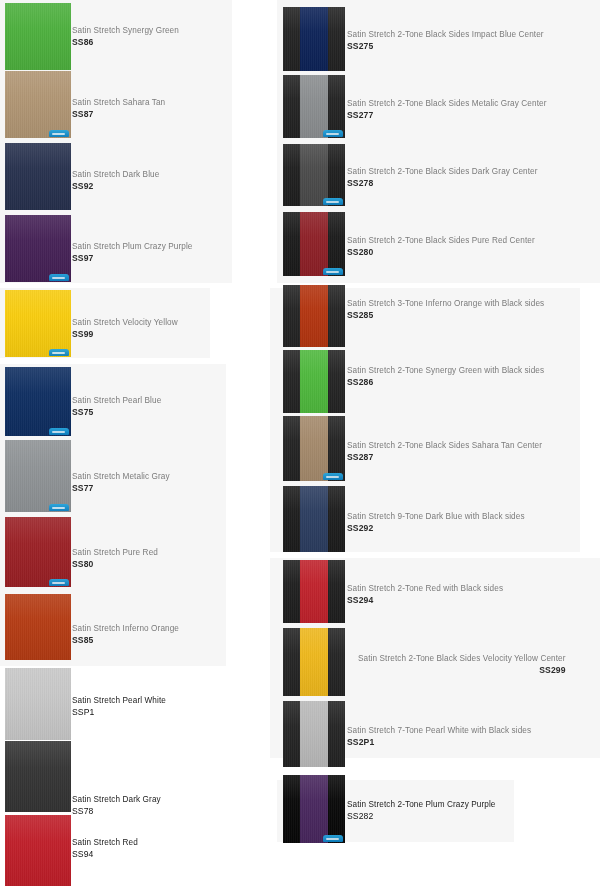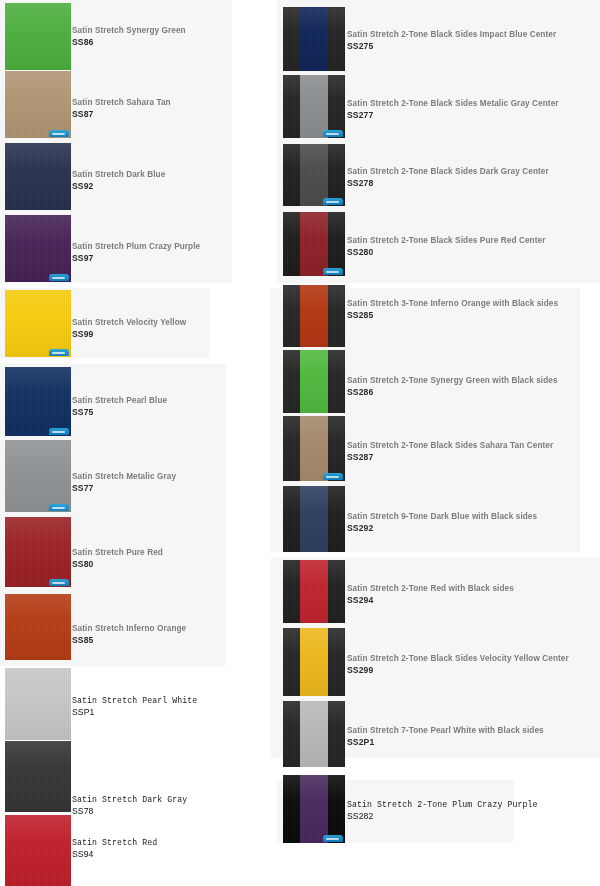--- a/index.html
+++ b/index.html
@@ -81,34 +81,32 @@
     position: absolute;
     z-index: 3;
     line-height: 1.18;
     white-space: nowrap;
   }
   .label .title {
     display: block;
     font-size: 8.2px;
     color: #7b7b7b;
     letter-spacing: .1px;
-    font-weight: bold;
   }
   .label .code {
     display: block;
     font-size: 8.6px;
     font-weight: bold;
     color: #2b2b2b;
     letter-spacing: .1px;
     margin-top: 1px;
   }
   .label.dark .title {
     color: #222222;
     font-weight: normal;
-    font-family: Liberation Mono, monospace;
   }
   .label.dark .code {
     color: #111111;
     font-weight: normal;
   }
 </style>
 </head>
 <body>
 
 <div id="root">
@@ -303,21 +301,21 @@
       <span class="title">Satin Stretch 3-Tone Inferno Orange with Black sides</span>
       <span class="code">SS285</span>
     </div>
     <div class="swatch-row" style="left: 283px; top: 350px; width: 62px; height: 63px;">
       <div class="swatch" style="width: 62px; height: 63px;">
         <div class="fill" style="background: rgb(35, 35, 35);"></div>
         <div class="stripe" style="left: 17px; right: 17px; background: rgb(78, 184, 60);"></div>
         <div class="sheen"></div>
       </div>
     </div>
-    <div class="label" style="left: 347px; top: 376px;">
+    <div class="label" style="left: 347px; top: 366px;">
       <span class="title">Satin Stretch 2-Tone Synergy Green with Black sides</span>
       <span class="code">SS286</span>
     </div>
     <div class="swatch-row" style="left: 283px; top: 416px; width: 62px; height: 65px;">
       <div class="swatch" style="width: 62px; height: 65px;">
         <div class="fill" style="background: rgb(34, 34, 34);"></div>
         <div class="stripe" style="left: 17px; right: 17px; background: rgb(164, 137, 107);"></div>
         <div class="sheen"></div>
         <div class="tag"></div>
       </div>
@@ -348,21 +346,21 @@
       <span class="title">Satin Stretch 2-Tone Red with Black sides</span>
       <span class="code">SS294</span>
     </div>
     <div class="swatch-row" style="left: 283px; top: 628px; width: 62px; height: 68px;">
       <div class="swatch" style="width: 62px; height: 68px;">
         <div class="fill" style="background: rgb(35, 35, 35);"></div>
         <div class="stripe" style="left: 17px; right: 17px; background: rgb(238, 183, 27);"></div>
         <div class="sheen"></div>
       </div>
     </div>
-    <div class="label" style="left: 347px; top: 654px;">
+    <div class="label" style="left: 358px; top: 654px; text-align: right;">
       <span class="title">Satin Stretch 2-Tone Black Sides Velocity Yellow Center</span>
       <span class="code">SS299</span>
     </div>
     <div class="swatch-row" style="left: 283px; top: 701px; width: 62px; height: 66px;">
       <div class="swatch" style="width: 62px; height: 66px;">
         <div class="fill" style="background: rgb(35, 35, 35);"></div>
         <div class="stripe" style="left: 17px; right: 17px; background: rgb(185, 185, 185);"></div>
         <div class="sheen"></div>
       </div>
     </div>

